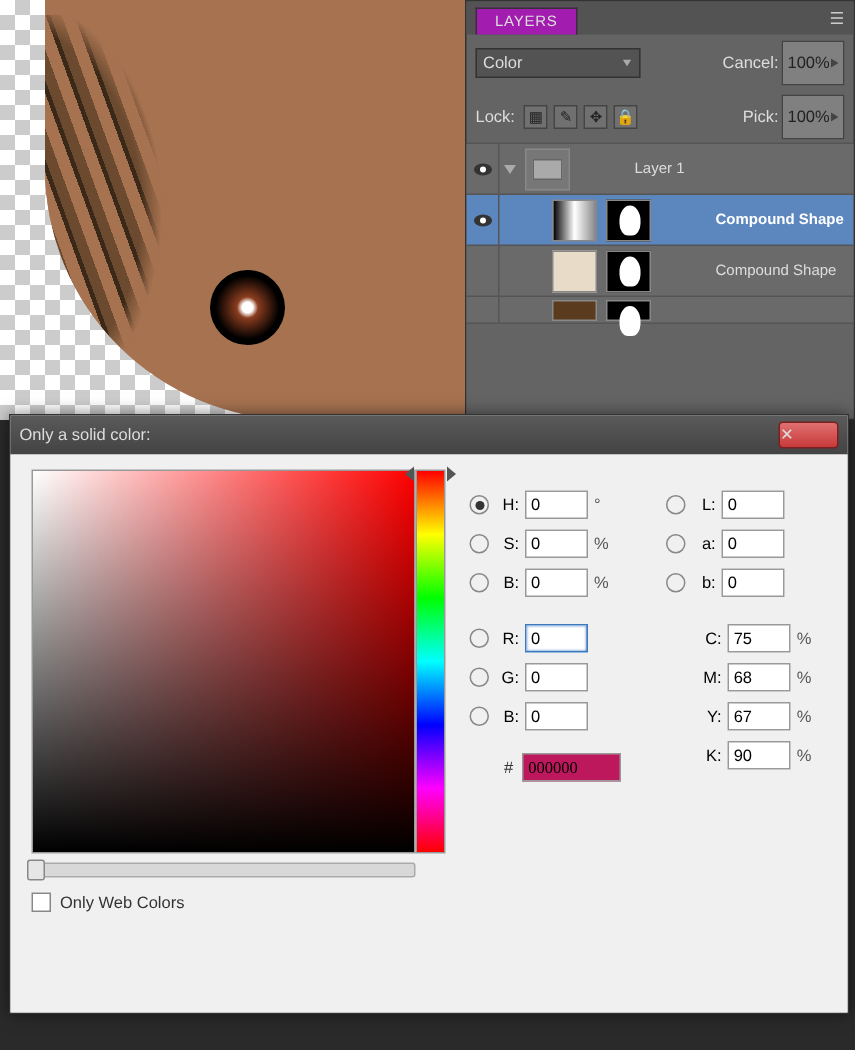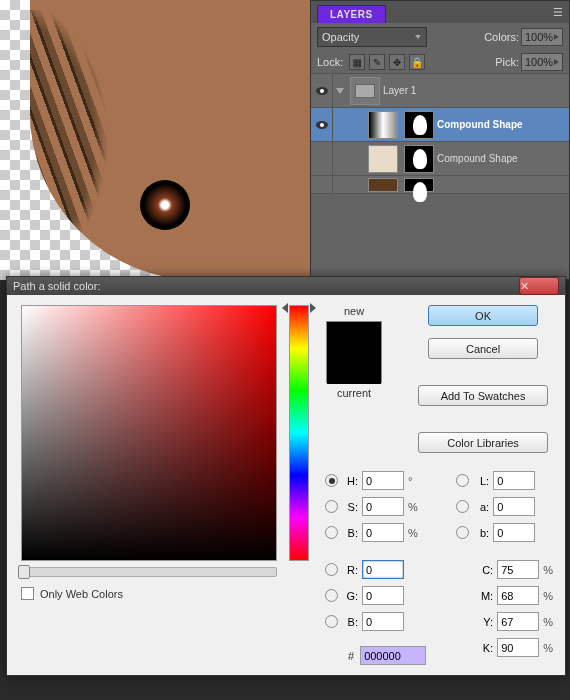--- a/index.html
+++ b/index.html
@@ -15,27 +15,27 @@
   background-size: 20px 20px;
   background-position: 0 0, 0 10px, 10px -10px, -10px 0px; }
 .illustration { position: absolute; top: 0; left: 30px; right: 0; bottom: 0; background: #a67250; border-radius: 0 0 0 60%; overflow: hidden; }
 .illustration::before { content: ""; position: absolute; top: 180px; left: 110px; width: 50px; height: 50px; background: radial-gradient(circle, #fff 10%, #8a3c1e 20%, #000 60%); border-radius: 50%; }
 .illustration::after { content: ""; position: absolute; top: 10px; left: -20px; width: 200px; height: 260px; background: repeating-linear-gradient(70deg, #3a2818 0 3px, #6b4a2f 3px 10px, #a67250 10px 18px); mask: radial-gradient(ellipse 140px 200px at 0% 50%, #000 60%, transparent 70%); -webkit-mask: radial-gradient(ellipse 140px 200px at 0% 50%, #000 60%, transparent 70%); }
 
 
 .layers-panel { position: absolute; top: 0; right: 0; width: 260px; height: 280px; background: #646464; border: 1px solid #333; display: flex; flex-direction: column; }
 .panel-tabs { background: #535353; height: 22px; display: flex; align-items: flex-end; padding-left: 6px; }
 .panel-tab { background: #6a6a6a; color: #ddd; padding: 3px 12px; border: 1px solid #333; border-bottom: none; font-size: 10px; letter-spacing: 0.5px; }
-.panel-tab.active { background: #6d28d9; font-weight: bold; }
+.panel-tab.active { background: #a21caf; }
 .panel-menu { margin-left: auto; width: 22px; height: 22px; color: #ccc; display: flex; align-items: center; justify-content: center; cursor: pointer; }
 
 .layer-controls { display: flex; align-items: center; padding: 4px 6px; gap: 4px; color: #ddd; }
 .dropdown { background: #535353; border: 1px solid #333; color: #ddd; padding: 2px 4px; width: 110px; height: 20px; display: flex; align-items: center; justify-content: space-between; }
 .opacity-group { display: flex; align-items: center; gap: 2px; margin-left: auto; }
-.mini-input { background: #808080; border: 1px solid #444; width: 42px; height: 18px; padding: 0 3px; display: flex; align-items: center; justify-content: space-between; color: #222; }
+.mini-input { background: #808080; border: 1px solid #444; width: 42px; height: 30px; padding: 0 3px; display: flex; align-items: center; justify-content: space-between; color: #222; }
 .arrow-r { width: 0; height: 0; border-top: 3px solid transparent; border-bottom: 3px solid transparent; border-left: 5px solid #444; }
 
 .lock-row { display: flex; align-items: center; padding: 2px 6px; gap: 6px; color: #ddd; border-bottom: 1px solid #555; justify-content: space-between; }
 .lock-icons { display: flex; gap: 4px; }
 .lock-icons span { width: 16px; height: 16px; background: #707070; border: 1px solid #444; display: flex; align-items: center; justify-content: center; font-size: 10px; color: #222; }
 
 .layer-list { flex: 1; background: #646464; overflow: hidden; }
 .layer-row { display: flex; align-items: center; height: 34px; background: #6a6a6a; border-bottom: 1px solid #555; color: #ddd; }
 .layer-row.selected { background: #5b86be; color: #fff; font-weight: bold; }
 .eye-col { width: 22px; height: 100%; border-right: 1px solid #555; display: flex; align-items: center; justify-content: center; }
@@ -46,31 +46,31 @@
 .tri-down { width: 0; height: 0; border-left: 4px solid transparent; border-right: 4px solid transparent; border-top: 6px solid #aaa; }
 .thumb { width: 30px; height: 28px; background: #fff; border: 1px solid #888; margin: 0 3px; position: relative; }
 .thumb.folder { background: #777; display: flex; align-items: center; justify-content: center; }
 .thumb.folder::after { content: ""; width: 18px; height: 12px; background: #aaa; border: 1px solid #666; }
 .thumb.mask { background: #000; }
 .thumb.mask::after { content: ""; position: absolute; top: 3px; left: 8px; width: 14px; height: 20px; background: #fff; border-radius: 50% 50% 40% 40%; }
 .thumb.grad { background: linear-gradient(to right, #000, #fff, #888); }
 .thumb.checker-sm { background-image: linear-gradient(45deg, #ccc 25%, transparent 25%), linear-gradient(-45deg, #ccc 25%, transparent 25%), linear-gradient(45deg, transparent 75%, #ccc 75%), linear-gradient(-45deg, transparent 75%, #ccc 75%); background-size: 8px 8px; background-position: 0 0, 0 4px, 4px -4px, -4px 0px; }
 .thumb.beige { background: #e8dcc8; }
 .thumb.brown { background: #5a3b1e; }
-.layer-name { flex: 1; overflow: hidden; white-space: nowrap; font-size: 10px; }
+.layer-name { flex: 1; overflow: hidden; white-space: nowrap; font-size: 10px; margin-left: 40px; }
 
 
 .dialog { position: absolute; top: 276px; left: 6px; width: 560px; height: 400px; background: #f0f0f0; border: 1px solid #333; box-shadow: 0 0 10px rgba(0,0,0,0.5); display: flex; flex-direction: column; }
 .dialog-title { height: 26px; background: linear-gradient(#5a5a5a, #434343); display: flex; align-items: center; padding: 0 6px; }
 .dialog-title span { color: #ddd; flex: 1; }
 .close-btn { width: 40px; height: 18px; background: linear-gradient(#e07070, #c83a3a); border: 1px solid #7a2020; border-radius: 3px; color: #fff; display: flex; align-items: center; justify-content: center; }
 .close-x { font-size: 11px; line-height: 1; display: block; }
 .dialog-body { flex: 1; padding: 10px 14px; display: flex; gap: 10px; background: #f0f0f0; }
 
-.picker-left { display: flex; gap: 12px; }
+.picker-left { display: flex; }
 .color-field { width: 256px; height: 256px; background: linear-gradient(to top, #000, transparent), linear-gradient(to right, #fff, #f00); border: 1px solid #999; position: relative; }
 .hue-slider { width: 20px; height: 256px; background: linear-gradient(to bottom, #ff0000, #ffff00, #00ff00, #00ffff, #0000ff, #ff00ff, #ff0000); border: 1px solid #999; position: relative; }
 .hue-arrow-l, .hue-arrow-r { position: absolute; top: -3px; width: 0; height: 0; border-top: 5px solid transparent; border-bottom: 5px solid transparent; }
 .hue-arrow-l { left: -8px; border-right: 6px solid #555; }
 .hue-arrow-r { right: -8px; border-left: 6px solid #555; }
 
 .picker-mid { width: 70px; display: flex; flex-direction: column; align-items: center; gap: 4px; }
 .swatch-stack { width: 56px; height: 62px; border: 1px solid #888; }
 .swatch-new { height: 31px; background: #000; }
 .swatch-cur { height: 31px; background: #000; }
@@ -79,21 +79,21 @@
 .btn { width: 110px; height: 21px; background: linear-gradient(#fdfdfd, #e3e3e3); border: 1px solid #888; border-radius: 3px; display: flex; align-items: center; justify-content: center; color: #222; margin: 0 auto 4px auto; }
 .btn.primary { background: linear-gradient(#cde8fb, #a0d0f0); border-color: #3a78c0; }
 .cv-radio { width: 13px; height: 13px; border: 1px solid #888; border-radius: 50%; display: flex; align-items: center; justify-content: center; }
 .cv-radio.sel::after { content: ""; width: 6px; height: 6px; background: #333; border-radius: 50%; }
 .cv-label { width: 16px; text-align: right; }
 .cv-input { width: 42px; height: 19px; border: 1px solid #999; background: #fff; padding: 0 3px; }
 .cv-input.focus { border-color: #3a78c0; box-shadow: 0 0 2px #3a78c0 inset; }
 .cv-unit { width: 14px; color: #555; }
 
 .hex-row { display: flex; align-items: center; gap: 6px; margin-top: 8px; color: #333; }
-.hex-input { width: 66px; height: 19px; border: 1px solid #999; background: #c4b5fd; padding: 0 3px; }
+.hex-input { width: 66px; height: 19px; border: 1px solid #999; background: #be185d; padding: 0 3px; font-family: Liberation Serif, serif; }
 
 .web-only { display: flex; align-items: center; gap: 6px; margin-top: 10px; color: #333; }
 .checkbox { width: 13px; height: 13px; border: 1px solid #888; background: #fff; }
 .slider-track { width: 256px; height: 10px; margin-top: 6px; background: #d8d8d8; border: 1px solid #aaa; border-radius: 2px; position: relative; }
 .slider-thumb { position: absolute; top: -3px; left: -4px; width: 12px; height: 14px; background: #e6e6e6; border: 1px solid #888; border-radius: 2px; }
 </style>
 </head>
 <body>
 
 <div class="canvas-area">
@@ -101,25 +101,25 @@
   <div class="illustration"></div>
 </div>
 
 <div class="layers-panel">
   <div class="panel-tabs">
     <div class="panel-tab active">LAYERS</div>
     <div class="panel-menu">☰</div>
   </div>
   <div class="layer-controls">
     <div class="dropdown">
-      <span>Opacity</span>
+      <span>Color</span>
       <span class="tri-down" style="transform:scale(0.7)"></span>
     </div>
     <div class="opacity-group">
-      <span>Colors:</span>
+      <span>Cancel:</span>
       <div class="mini-input">
         <span>100%</span>
         <span class="arrow-r"></span>
       </div>
     </div>
   </div>
   <div class="lock-row">
     <span>Lock:</span>
     <div class="lock-icons">
       <span>▦</span>
@@ -175,21 +175,21 @@
       <div class="indent"></div>
         <div class="indent"></div>
       <div class="thumb brown" style="height:14px"></div>
       <div class="thumb mask" style="height:14px"></div>
     </div>
   </div>
 </div>
 
 <div class="dialog">
   <div class="dialog-title">
-    <span>Path a solid color:</span>
+    <span>Only a solid color:</span>
     <div class="close-btn">
         <span class="close-x">✕</span>
       </div>
   </div>
   <div class="dialog-body">
     <div class="picker-left">
       <div>
         <div class="color-field"></div>
         <div class="slider-track">
             <div class="slider-thumb"></div>
@@ -199,39 +199,20 @@
           <span>Only Web Colors</span>
         </div>
       </div>
       <div class="hue-slider">
         <div class="hue-arrow-l"></div>
         <div class="hue-arrow-r"></div>
       </div>
     </div>
 
     <div style="display:flex; flex-direction:column; flex:1;">
-      <div style="display:flex; gap:20px;">
-        <div class="picker-mid">
-          <span style="color:#333">new</span>
-          <div class="swatch-stack">
-            <div class="swatch-new"></div>
-            <div class="swatch-cur"></div>
-          </div>
-          <span style="color:#333">current</span>
-        </div>
-
-        <div class="picker-right">
-          <div class="btn primary">OK</div>
-          <div class="btn">Cancel</div>
-          <div style="height:6px"></div>
-          <div class="btn" style="width:130px">Add To Swatches</div>
-          <div style="height:6px"></div>
-          <div class="btn" style="width:130px">Color Libraries</div>
-        </div>
-      </div>
 
       <div style="display:flex; gap:30px; margin-top:14px; padding-left:6px;">
         <div style="display:flex; flex-direction:column; gap:7px;">
 
           <div style="display:flex; align-items:center; gap:4px;">
             <div class="cv-radio sel"></div>
             <span class="cv-label">H:</span>
             <input class="cv-input" value="0" style="">
             <span class="cv-unit">°</span>
           </div>

